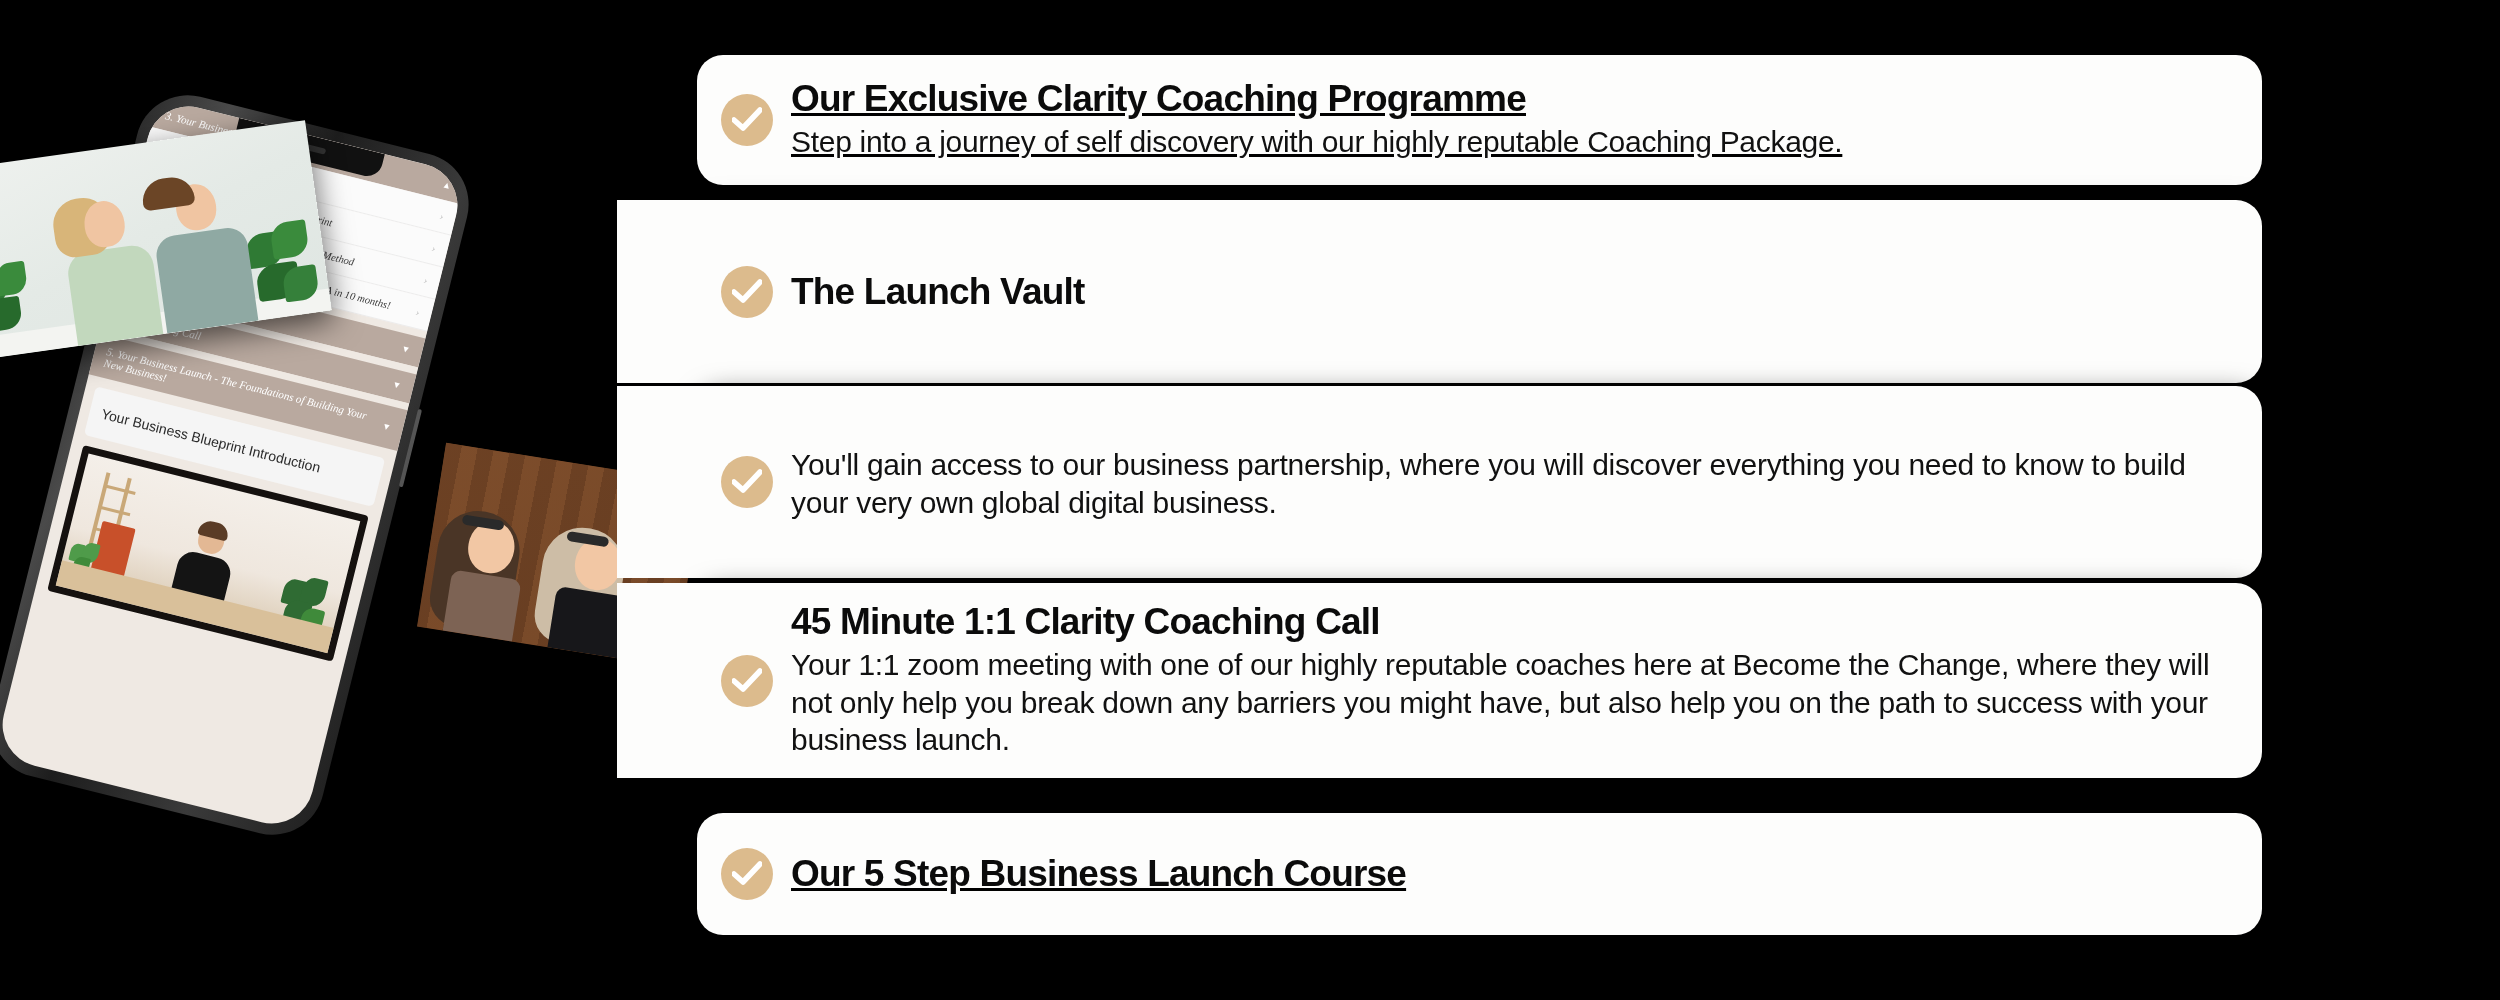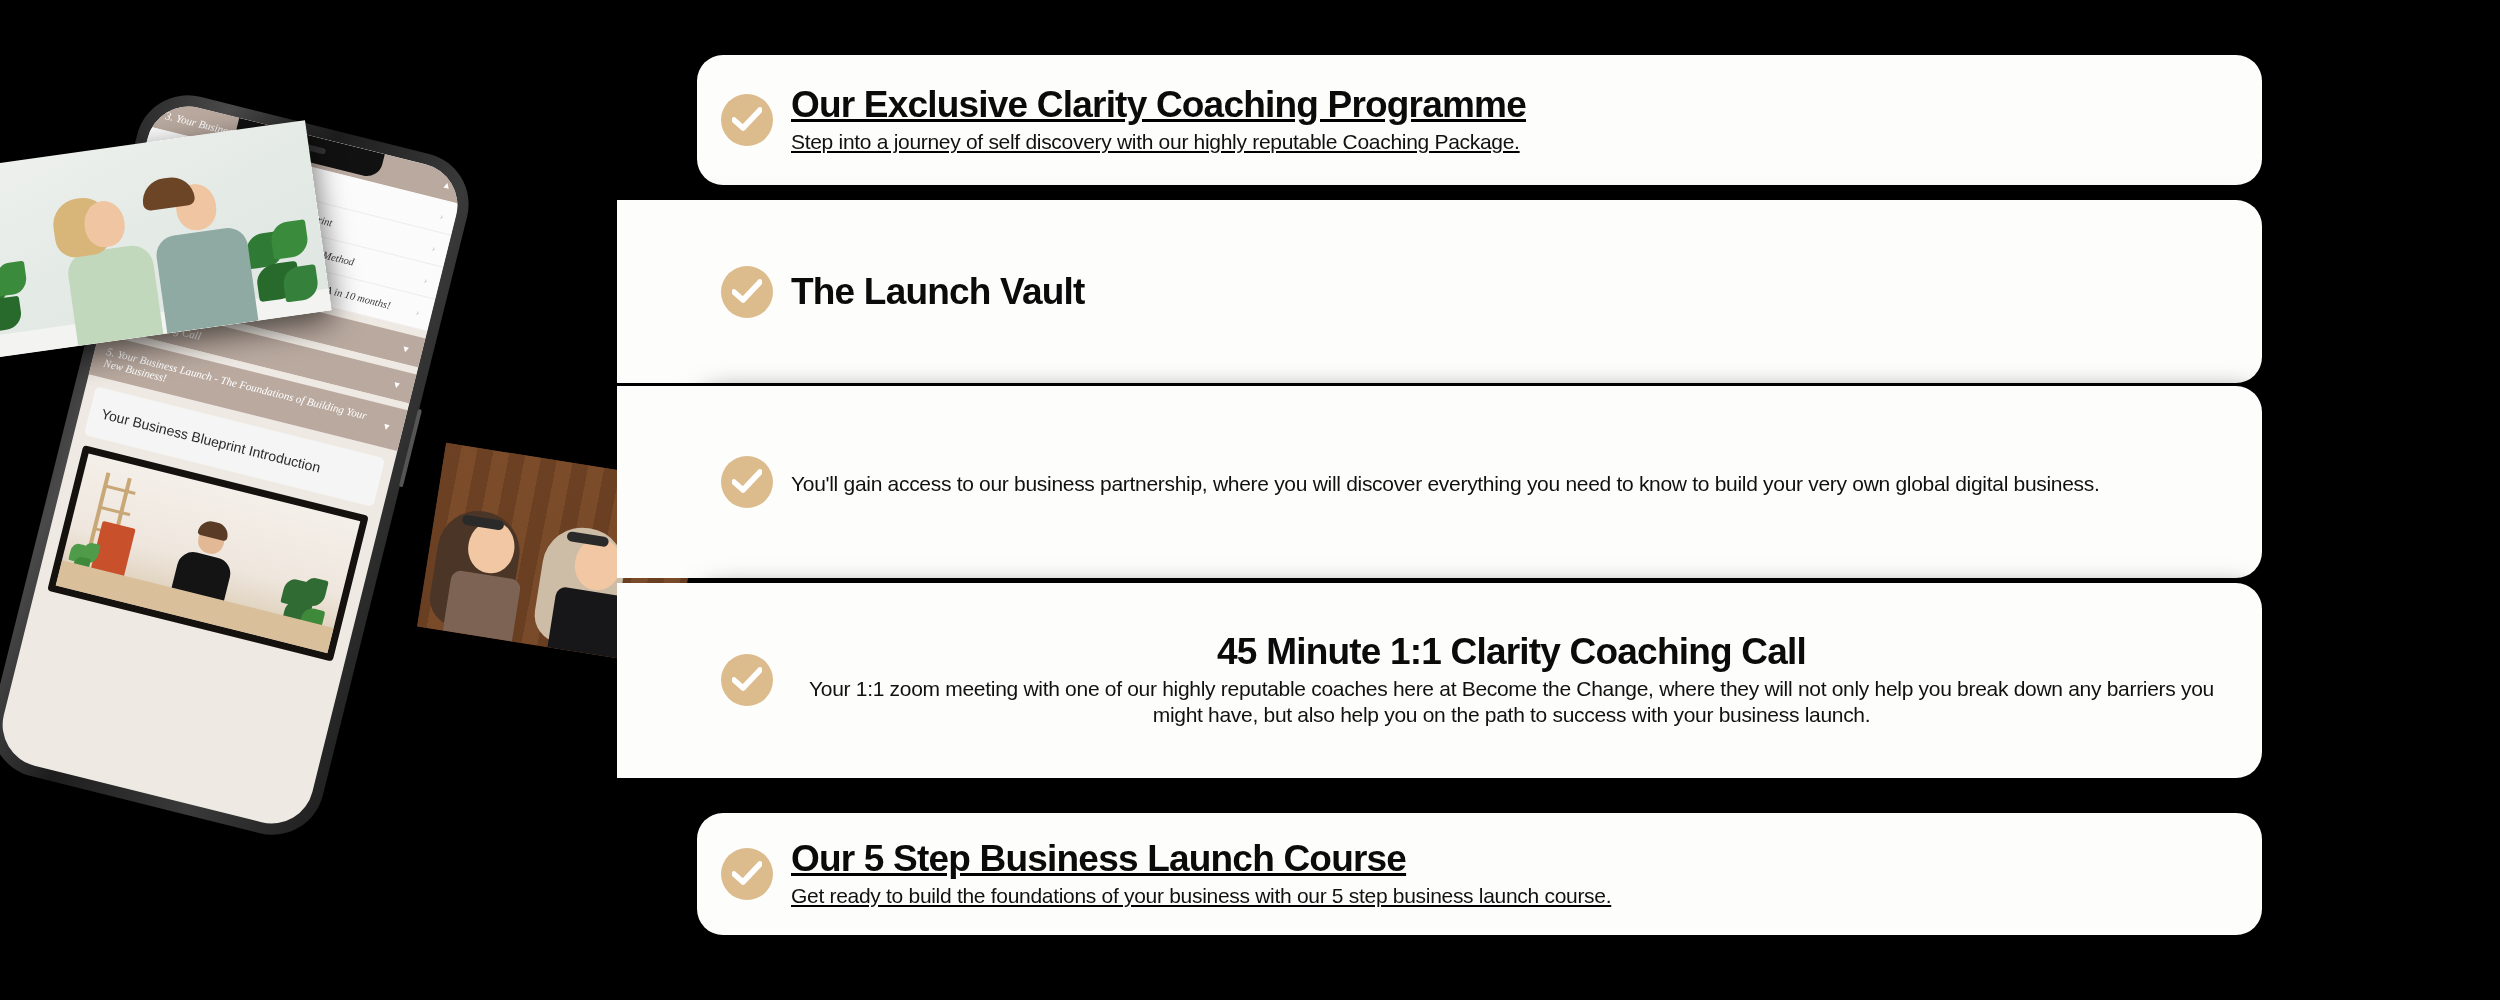--- a/index.html
+++ b/index.html
@@ -35,33 +35,33 @@
     font-weight: 700;
     font-size: 37px;
     letter-spacing: -0.8px;
     color: #0b0b0b;
     line-height: 1.08;
     white-space: nowrap;
   }
   .card-body {
     font-family: "Liberation Sans", sans-serif;
     font-weight: 400;
-    font-size: 21px;
+    font-size: 30px;
     letter-spacing: -0.3px;
     color: #111;
     line-height: 1.26;
     margin-top: 4px;
     max-width: 1460px;
   }
 
   
   #card-1 { left: 697px; top: 55px;  width: 1565px; height: 130px; }
   #card-2 { left: 697px; top: 200px; width: 1565px; height: 183px; }
   #card-3 { left: 697px; top: 386px; width: 1565px; height: 192px; }
-  #card-4 { left: 697px; top: 583px; width: 1565px; height: 195px; text-align: center; }
+  #card-4 { left: 697px; top: 583px; width: 1565px; height: 195px; }
   #card-5 { left: 697px; top: 813px; width: 1565px; height: 122px; }
 
   
   #card-2::before, #card-3::before, #card-4::before {
     content: ""; position: absolute; left: -80px; top: 0;
     width: 120px; height: 100%; background: #fdfdfc;
   }
   #card-1 .card-text, #card-5 .card-text { position: relative; text-decoration: underline; }
 
   
@@ -374,18 +374,17 @@
 
   <div class="card" id="card-5">
     <div class="card-inner">
       <span class="check">
         <svg width="30" height="26" viewBox="0 0 30 26" aria-hidden="true">
           <path d="M2 13 L11 21 L28 3" fill="none" stroke="#fff" stroke-width="5.5" stroke-linecap="round" stroke-linejoin="round"></path>
         </svg>
       </span>
       <div class="card-text">
         <div class="card-title">Our 5 Step Business Launch Course</div>
-        <div class="card-body">Get ready to build the foundations of your business with our 5 step business launch course.</div>
       </div>
     </div>
   </div>
 
 </div>
 
 </body></html>

